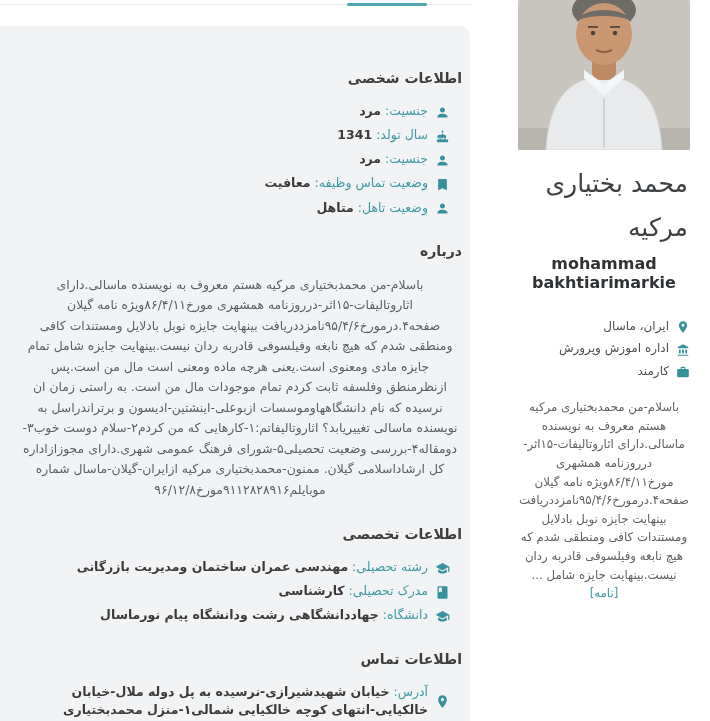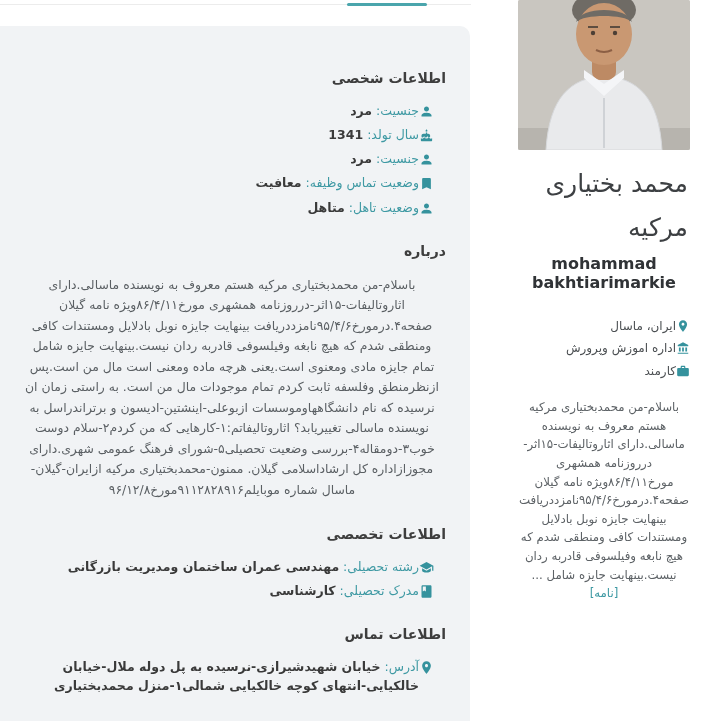--- a/index.html
+++ b/index.html
@@ -5,26 +5,26 @@
   html,body{margin:0;padding:0;background:#ffffff;}
   body{width:710px;height:721px;overflow:hidden;font-family:"DejaVu Sans",sans-serif;}
   .screen{position:relative;width:710px;height:721px;background:#fff;overflow:hidden;}
 
   
   .topline{position:absolute;top:4px;left:0;width:471px;height:1px;background:#ececec;}
   .topline .indicator{position:absolute;top:-1px;left:347px;width:80px;height:3px;border-radius:2px;background:#4aa5ac;}
 
   
   .panel{position:absolute;left:0;top:26px;width:470px;height:695px;background:#f1f3f5;
-         border-top-right-radius:10px;box-sizing:border-box;padding:44px 24px 0 18px;direction:rtl;}
+         border-top-right-radius:10px;box-sizing:border-box;padding:44px 8px 0 18px;direction:rtl;}
   .section{margin-top:26px;}
   .section:first-child{margin-top:0;}
   .section-title{font-size:14px;font-weight:700;color:#3e3e3e;margin:0 0 16px 0;}
   .rows{margin-right:12px;}
-  .row{display:flex;align-items:flex-start;margin-bottom:6px;font-size:12.5px;line-height:1.45;}
+  .row{display:flex;align-items:center;gap:7px;margin-bottom:6px;font-size:12.5px;line-height:1.45;}
   .row .txt{color:#3a3a3a;}
   .lbl{color:#3e99a3;}
   .val{font-weight:700;color:#3a3a3a;}
   .ic{width:15px;height:15px;flex:0 0 15px;color:#35929d;margin-top:2px;}
   .about-text{font-size:12.4px;line-height:20.5px;color:#5a5f63;text-align:center;margin:14px 4px 0 4px;}
 
   
   .sidebar{position:absolute;left:518px;top:0;width:172px;direction:rtl;}
   .photo{width:172px;height:150px;overflow:hidden;border-radius:2px;background:#c9c6c0;}
   .person-name{font-size:25px;line-height:44px;font-weight:500;color:#3d4043;margin:12px 2px 0 0;text-align:right;}
@@ -128,20 +128,26 @@
           <svg class="ic">
               <use href="#i-grad" xlink:href="#i-grad"></use>
             </svg>
           <div class="txt"><span class="lbl">رشته تحصیلی:</span> <span class="val">مهندسی عمران ساختمان ومدیریت بازرگانی</span></div>
         </div>
         <div class="row">
           <svg class="ic">
               <use href="#i-book" xlink:href="#i-book"></use>
             </svg>
           <div class="txt"><span class="lbl">مدرک تحصیلی:</span> <span class="val">کارشناسی</span></div>
+        </div>
+        <div class="row">
+          <svg class="ic">
+              <use href="#i-grad" xlink:href="#i-grad"></use>
+            </svg>
+          <div class="txt"><span class="lbl">دانشگاه:</span> <span class="val">جهاددانشگاهی رشت ودانشگاه پیام نورماسال</span></div>
         </div>
       </div>
     </div>
 
     <div class="section">
       <h2 class="section-title">اطلاعات تماس</h2>
       <div class="rows">
         <div class="row">
           <svg class="ic">
               <use href="#i-pin" xlink:href="#i-pin"></use>

